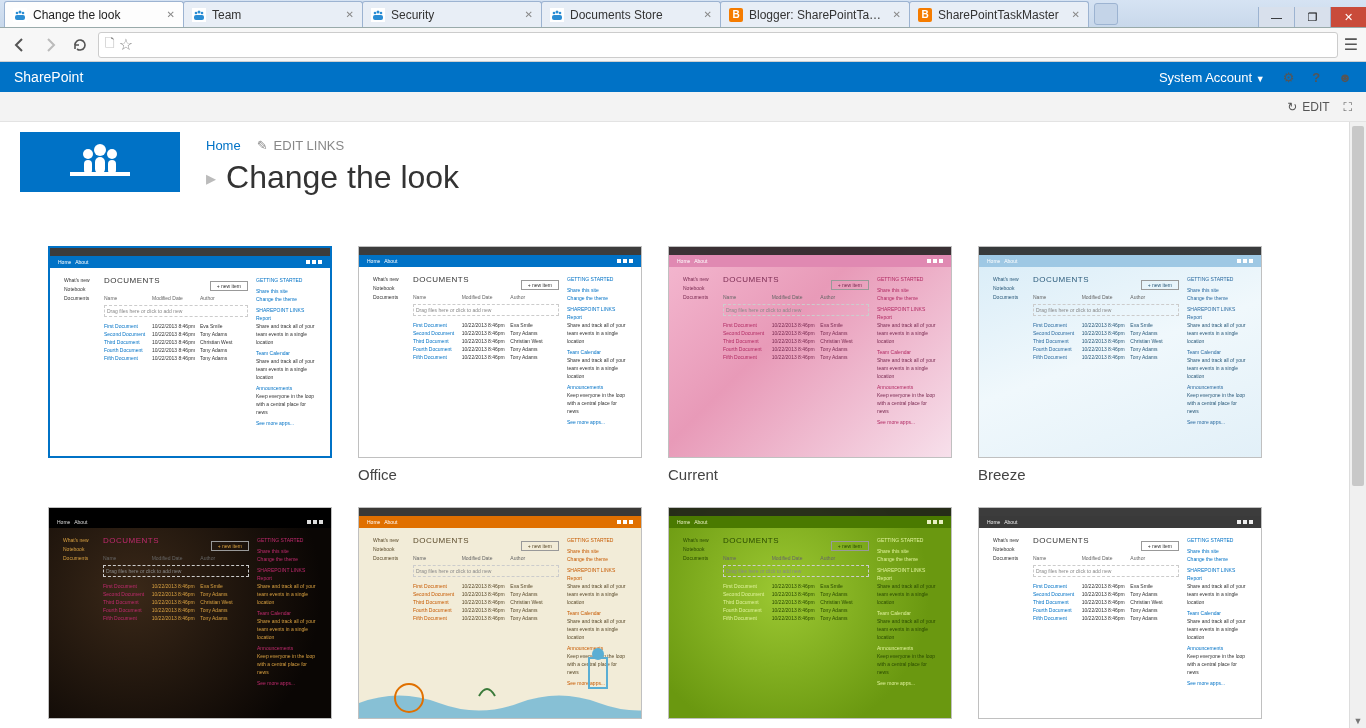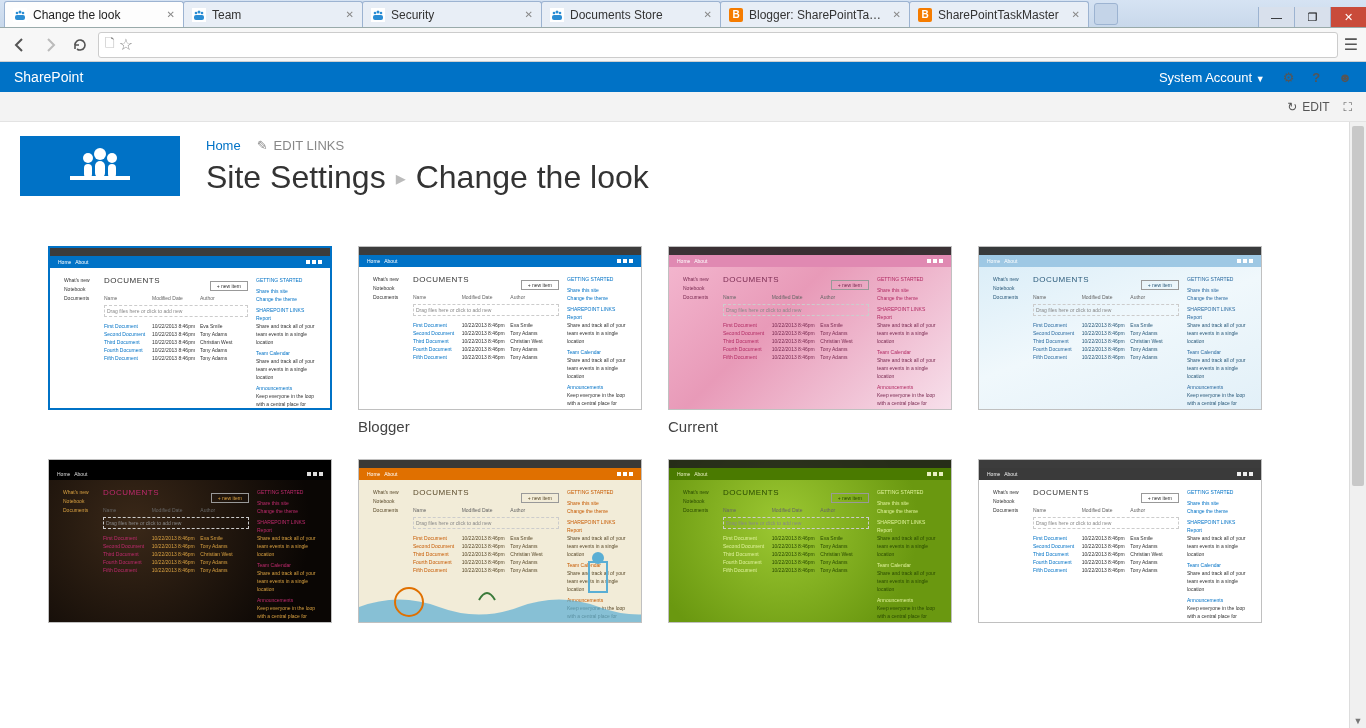--- a/index.html
+++ b/index.html
@@ -25,32 +25,32 @@
 .addr-field .url { flex:1; font-size:14px; color:#222; white-space:nowrap; overflow:hidden; }
 .addr-field .star { color:#888; }
 .menu-btn { color:#555; font-size:16px; cursor:pointer; }
 .sp-bar { height:30px; background:#0072c6; color:#fff; display:flex; align-items:center; padding:0 14px; }
 .sp-brand { font-size:14px; }
 .sp-right { margin-left:auto; display:flex; align-items:center; gap:18px; font-size:13px; }
 .ribbon { height:30px; background:#f3f3f3; border-bottom:1px solid #e3e3e3; display:flex; align-items:center; justify-content:flex-end; padding:0 14px; gap:14px; font-size:12px; color:#555; }
 .share-btn { display:flex; align-items:center; gap:5px; cursor:pointer; }
 .content-wrap { position:absolute; top:122px; bottom:0; left:0; right:0; display:flex; }
 .content { flex:1; padding:10px 0 10px 20px; overflow:hidden; }
-.header-row { display:flex; align-items:flex-end; gap:26px; }
+.header-row { display:flex; align-items:flex-start; gap:26px; }
 .site-logo { width:160px; height:60px; background:#0072c6; display:flex; align-items:center; justify-content:center; }
 .site-logo svg { width:60px; height:40px; }
 .bc-area { padding-top:6px; }
 .bc-links { display:flex; align-items:center; gap:16px; font-size:13px; margin-bottom:6px; }
 .bc-links a { color:#0072c6; text-decoration:none; }
 .edit-links { color:#888; display:flex; align-items:center; gap:6px; cursor:pointer; }
 .page-title { font-size:32px; font-weight:200; color:#333; display:flex; align-items:center; gap:10px; }
 .pt-sep { color:#bbb; font-size:20px; }
 .gallery { margin-top:50px; display:grid; grid-template-columns:repeat(4, 284px); grid-auto-rows:auto; gap:24px 26px; padding-left:28px; }
 .theme-card { cursor:pointer; }
-.thumb { width:284px; height:164px; border:1px solid #c0c0c0; background:#fff; position:relative; overflow:hidden; font-size:6px; }
+.thumb { width:284px; height:212px; border:1px solid #c0c0c0; background:#fff; position:relative; overflow:hidden; font-size:6px; }
 .thumb.selected { border:2px solid #0072c6; }
 .theme-name { margin-top:8px; font-size:15px; color:#444; }
 .t-top { height:8px; }
 .t-nav { height:12px; padding:2px 8px; display:flex; align-items:center; }
 .t-nav .n-left { font-size:5px; color:inherit; }
 .t-nav .n-right { margin-left:auto; display:flex; gap:2px; }
 .t-nav .sq { width:4px; height:4px; }
 .t-body { padding:8px 14px; display:flex; gap:8px; }
 .t-side { width:32px; font-size:5px; line-height:9px; }
 .t-main { flex:1; }
@@ -197,21 +197,20 @@
       </div>
       <div class="bc-area">
         <div class="bc-links">
           <a>Home</a>
           <span class="edit-links">
               <span>✎</span>
               <span>EDIT LINKS</span>
             </span>
         </div>
         <div class="page-title">
-          <span>Site Settings</span>
           <span class="pt-sep">▸</span>
           <span>Change the look</span>
         </div>
       </div>
     </div>
     <div class="gallery" id="gallery">
         <div class="theme-card">
           <div class="thumb selected" style="background:#ffffff;color:#333;">
             <div class="t-top" style="background: rgb(26, 26, 26); opacity: 0.85;"></div>
             <div class="t-nav" style="background: rgb(0, 114, 198); color: rgb(255, 255, 255);">
@@ -349,21 +348,21 @@
                 <div style="color:#0072c6">Team Calendar</div>
                 <div style="">Share and track all of your team events in a single location</div>
                 <div style="height:3px"></div>
                 <div style="color:#0072c6">Announcements</div>
                 <div style="">Keep everyone in the loop with a central place for news</div>
                 <div style="height:3px"></div>
                 <div style="color:#0072c6">See more apps...</div>
               </div>
             </div>
           </div>
-          <div class="theme-name">Blogger</div>
+          <div class="theme-name">Office</div>
         </div>
         <div class="theme-card">
           <div class="thumb" style="background:linear-gradient(135deg,#f4b8d0 0%,#e89ab8 40%,#f7e0eb 100%);color:#7a2b52;">
             <div class="t-top" style="background: rgb(26, 26, 26); opacity: 0.85;"></div>
             <div class="t-nav" style="background: rgb(224, 137, 178); color: rgb(255, 255, 255);">
               <span class="n-left">Home &nbsp; About</span>
               <span class="n-right">
                 <span class="sq" style="background:#fff"></span>
                 <span class="sq" style="background:#fff"></span>
                 <span class="sq" style="background:#fff"></span>
@@ -497,20 +496,21 @@
                 <div style="color:#2a6aa0">Team Calendar</div>
                 <div style="">Share and track all of your team events in a single location</div>
                 <div style="height:3px"></div>
                 <div style="color:#2a6aa0">Announcements</div>
                 <div style="">Keep everyone in the loop with a central place for news</div>
                 <div style="height:3px"></div>
                 <div style="color:#2a6aa0">See more apps...</div>
               </div>
             </div>
           </div>
+          <div class="theme-name">Breeze</div>
         </div>
         <div class="theme-card">
           <div class="thumb" style="background:radial-gradient(circle at 30% 40%,#3a2818 0%,#0a0604 80%);color:#d8a040;">
             <div class="t-top" style="background: rgb(0, 0, 0); opacity: 1;"></div>
             <div class="t-nav" style="background: rgb(0, 0, 0); color: rgb(221, 221, 221);">
               <span class="n-left">Home &nbsp; About</span>
               <span class="n-right">
                 <span class="sq" style="background:#ddd"></span>
                 <span class="sq" style="background:#ddd"></span>
                 <span class="sq" style="background:#ddd"></span>

